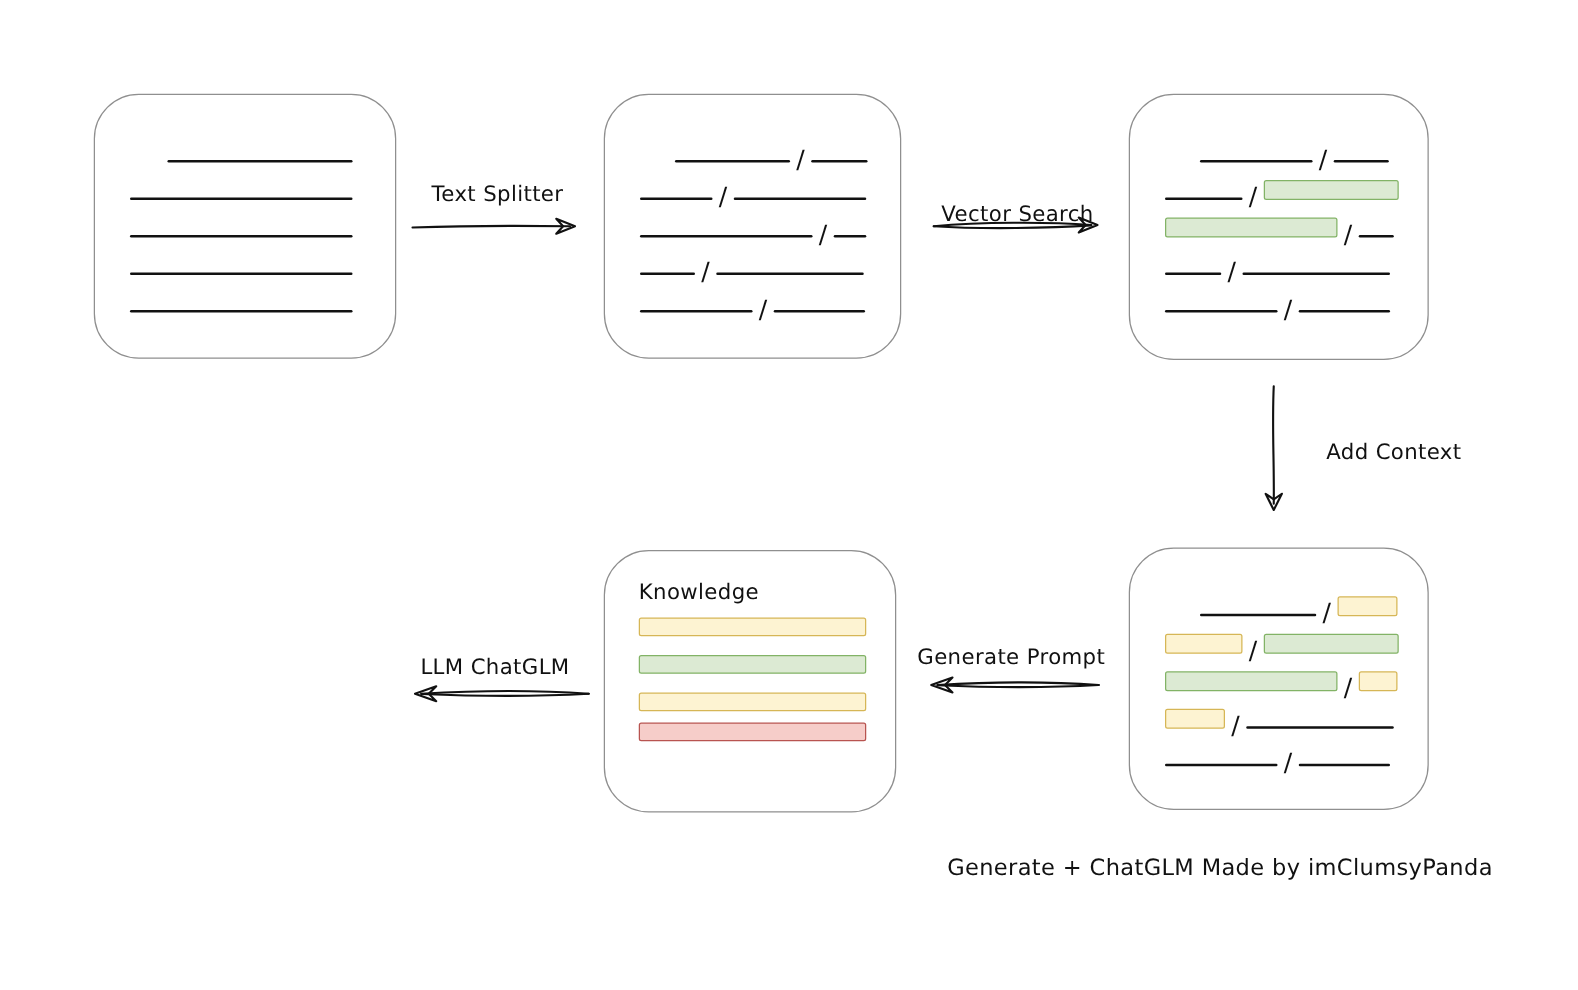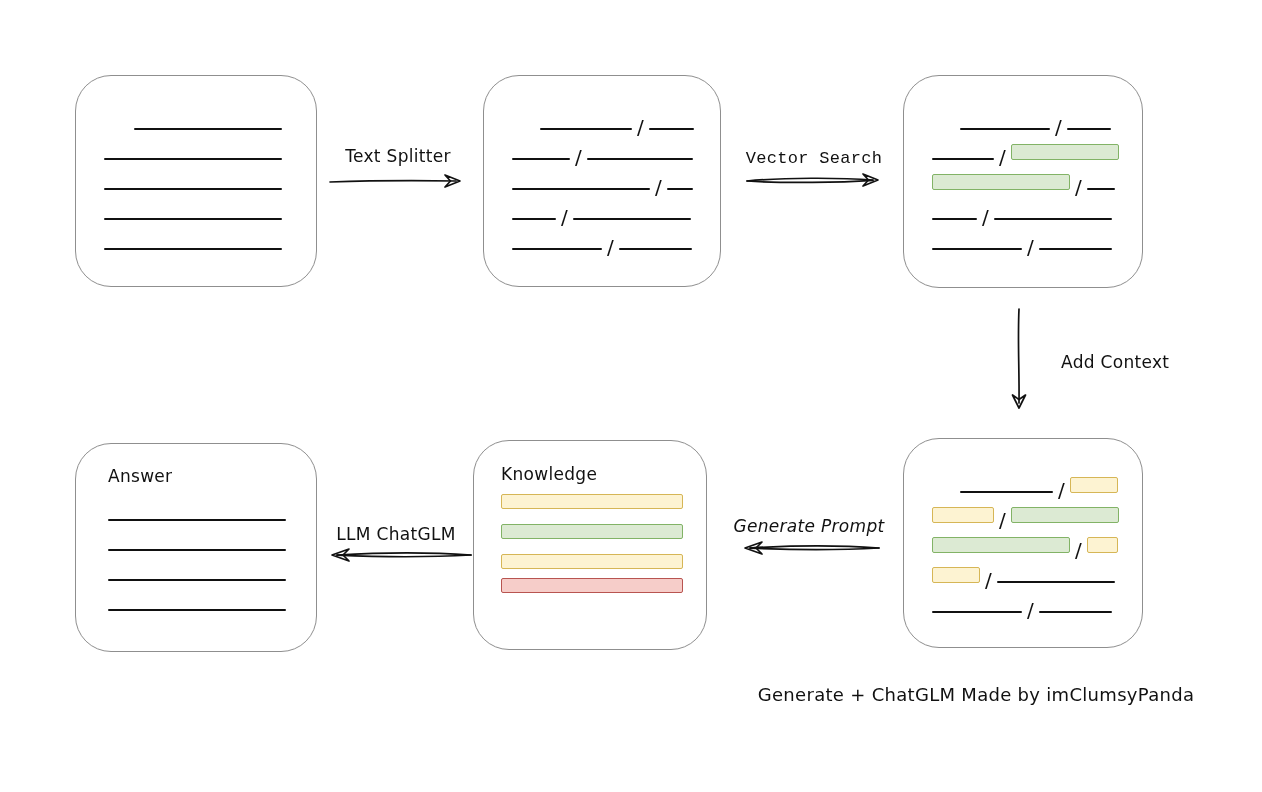--- a/index.html
+++ b/index.html
@@ -163,21 +163,21 @@
           <span class="seg-line" style="width: 118px;"></span>
         </div>
         <div class="chunk-row">
           <span class="seg-line" style="width: 90px;"></span>
           <span class="slash">/</span>
           <span class="seg-line" style="width: 73px;"></span>
         </div>
       </div>
   </div>
 
-  <div class="arrow-label" style="left:740px; top:149px; width:148px;font-family:Liberation Mono, monospace;">Vector Search</div>
+  <div class="arrow-label" style="left:740px; top:162px; width:148px;">Vector Search</div>
   <div class="arrow" style="left:744px; top:170px;">
     <svg width="142" height="20" viewBox="0 0 142 20">
       <path d="M3 11 C 40 7.5, 95 7.5, 129 10"></path>
       <path d="M3 11 C 42 13.5, 96 12.5, 129 10.3"></path>
       <path d="M119 4 L134 10 L119 16 L124.5 10 Z"></path>
     </svg>
   </div>
 
   <div class="node" style="left:903px; top:75px; width:240px; height:213px;">
     <div class="rows-pad">
@@ -242,30 +242,30 @@
           <span class="seg-line" style="width: 118px;"></span>
         </div>
         <div class="chunk-row">
           <span class="seg-line" style="width: 90px;"></span>
           <span class="slash">/</span>
           <span class="seg-line" style="width: 73px;"></span>
         </div>
       </div>
   </div>
 
-  <div class="arrow-label" style="left:730px; top:516px; width:158px;font-style:italic;">Generate Prompt</div>
+  <div class="arrow-label" style="left:730px; top:516px; width:158px;">Generate Prompt</div>
   <div class="arrow" style="left:736px; top:538px;">
     <svg width="146" height="20" viewBox="0 0 146 20">
       <path d="M143 10 C 102 7, 55 7.5, 14 10"></path>
       <path d="M143 10 C 100 12.5, 55 12, 14 10.2"></path>
       <path d="M26 4 L9 10 L26 16 L20 10 Z"></path>
     </svg>
   </div>
 
-  <div class="node" style="left:473px; top:440px; width:234px; height:210px;">
+  <div class="node" style="left:483px; top:440px; width:234px; height:210px;">
     <div class="prompt-content">
       <div class="node-label">Knowledge</div>
       <div class="bars knowledge-bars">
           <div class="bar bar-yellow"></div>
           <div class="bar bar-green"></div>
           <div class="bar bar-yellow"></div>
         </div>
       <div class="bars question-bars">
           <div class="bar bar-red"></div>
         </div>
@@ -274,35 +274,16 @@
 
   <div class="arrow-label" style="left:326px; top:524px; width:140px;">LLM ChatGLM</div>
   <div class="arrow" style="left:324px; top:545px;">
     <svg width="150" height="20" viewBox="0 0 150 20">
       <path d="M147 10 C 105 7, 55 7.5, 13 10"></path>
       <path d="M147 10 C 102 12.5, 55 12, 13 10.2"></path>
       <path d="M25 4 L8 10 L25 16 L19 10 Z"></path>
     </svg>
   </div>
 
-  <div class="node" style="left:75px; top:443px; width:242px; height:209px;">
-    <div class="answer-content">
-      <div class="node-label">Answer</div>
-      <div class="answer-lines">
-          <div class="chunk-row">
-            <span class="seg-line" style="width: 178px;"></span>
-          </div>
-          <div class="chunk-row">
-            <span class="seg-line" style="width: 178px;"></span>
-          </div>
-          <div class="chunk-row">
-            <span class="seg-line" style="width: 178px;"></span>
-          </div>
-          <div class="chunk-row">
-            <span class="seg-line" style="width: 178px;"></span>
-          </div>
-        </div>
-    </div>
-  </div>
 
   <div class="caption">Generate + ChatGLM Made by imClumsyPanda</div>
 
 </div>
 
 </body></html>

